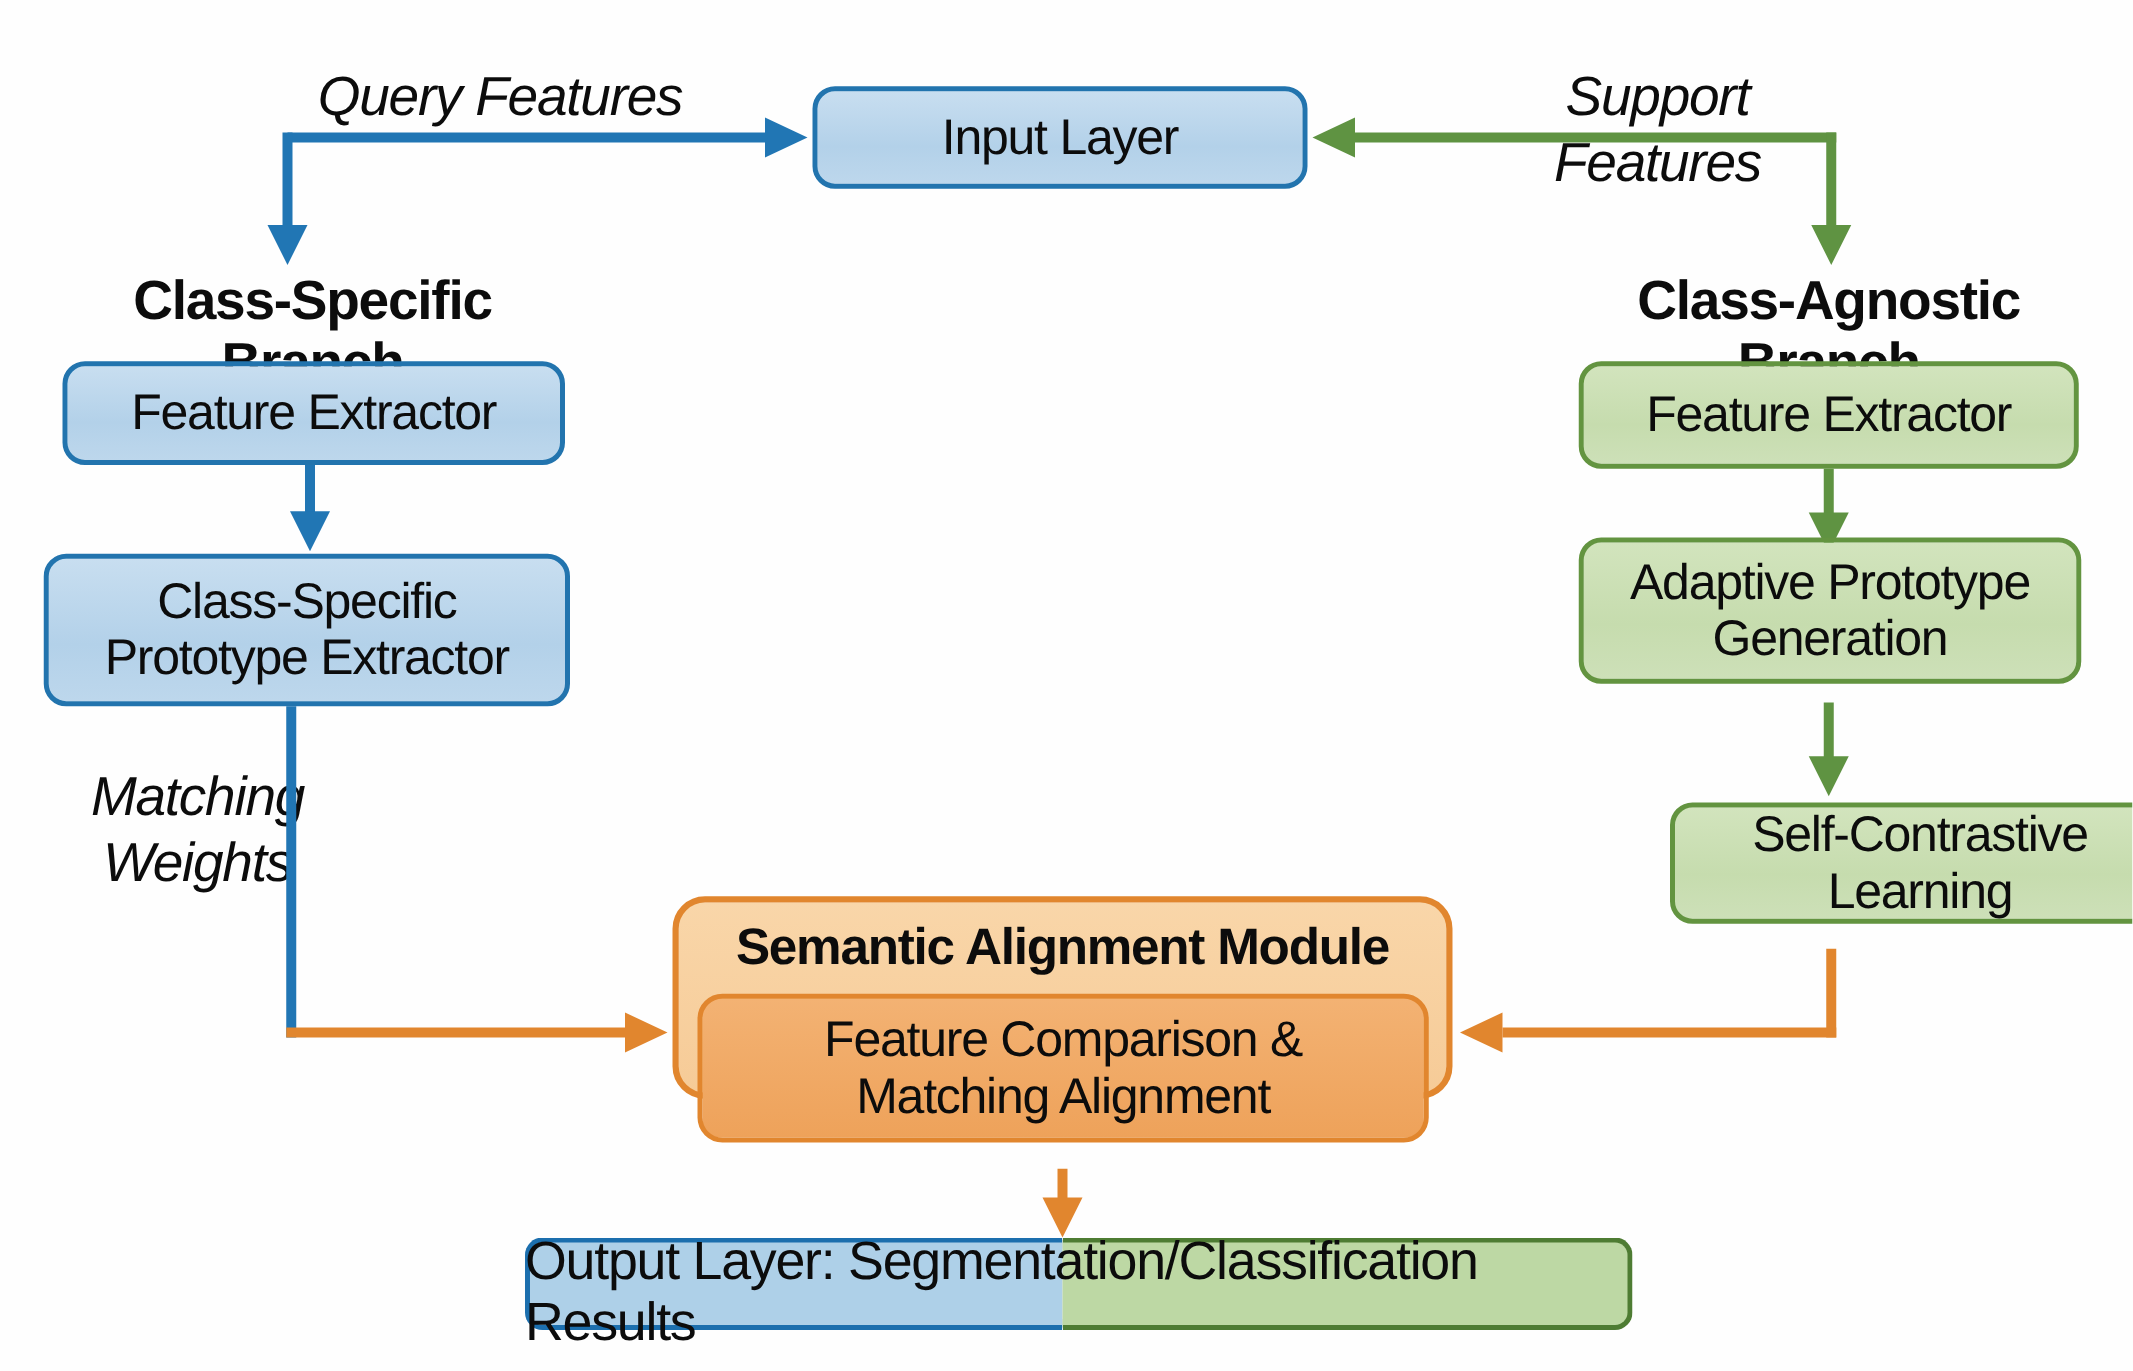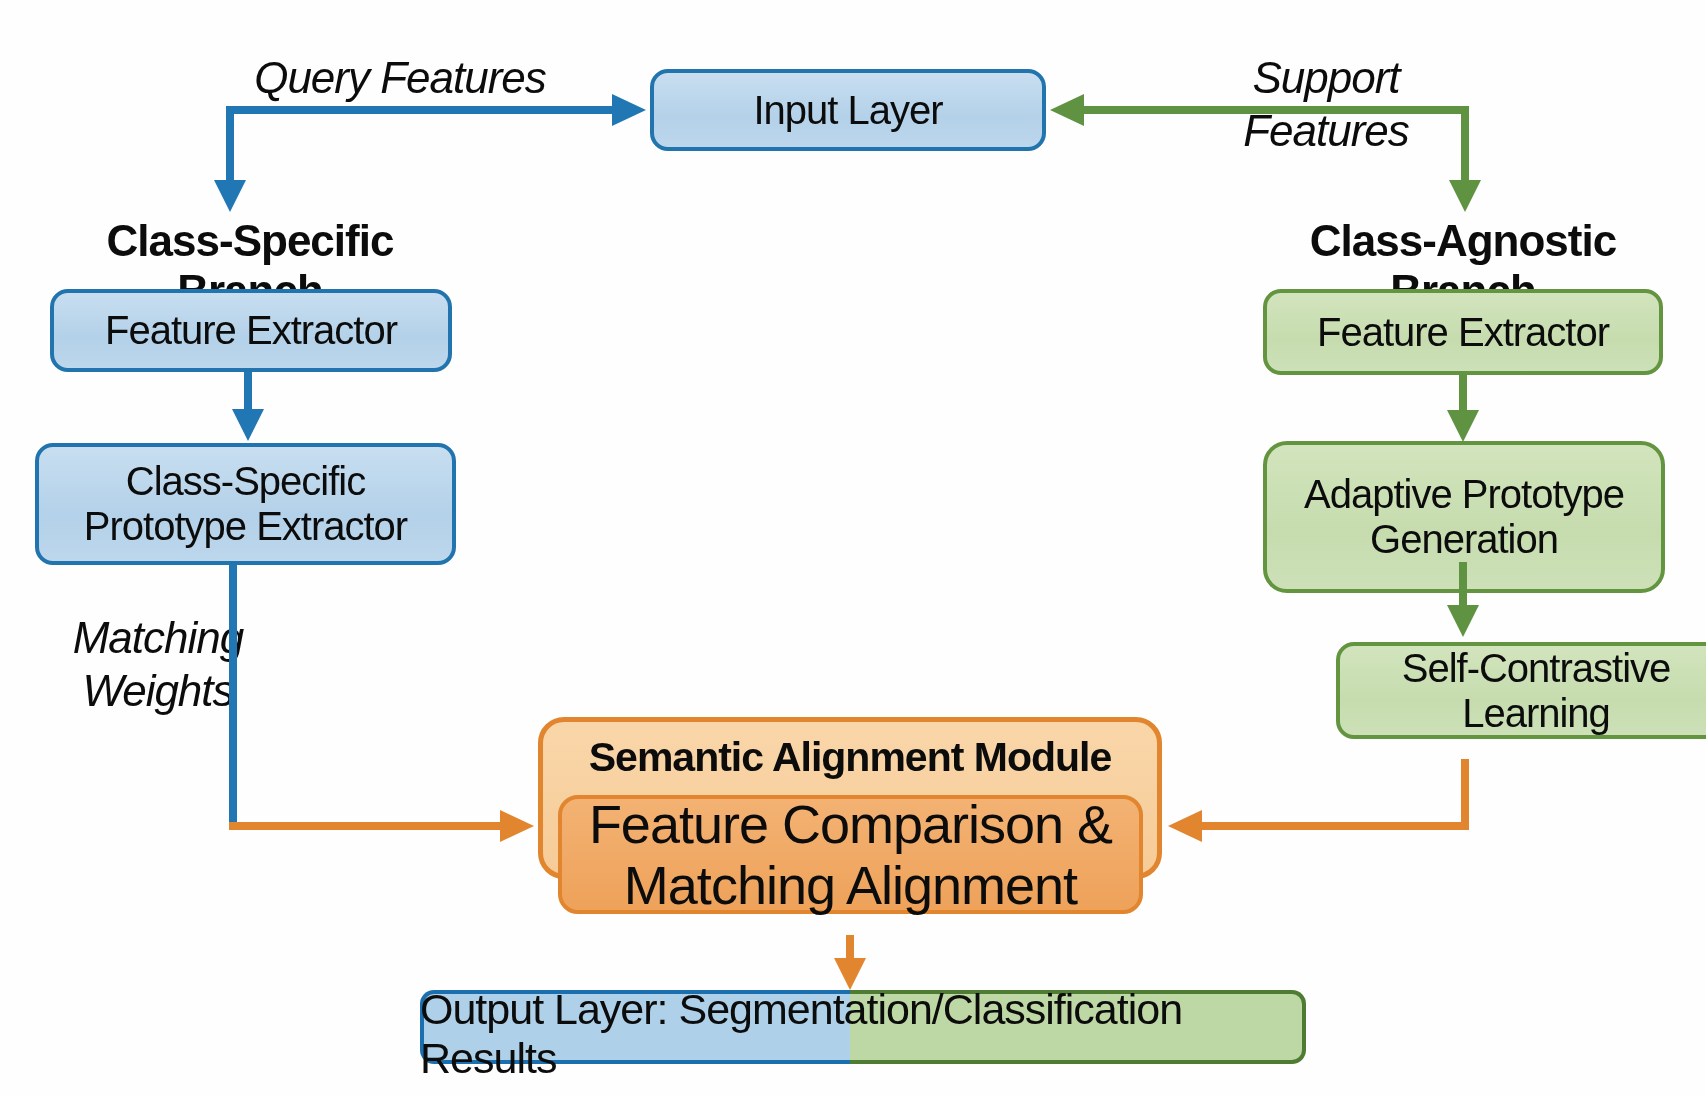--- a/index.html
+++ b/index.html
@@ -73,21 +73,21 @@
     box-sizing: border-box;
     left: 15px; top: 73px; width: 585px; height: 119px;
     background: linear-gradient(180deg, #f3b273 0%, #eea25a 100%);
     border: 4px solid #e1862e;
     border-radius: 20px;
     display: flex;
     flex-direction: column;
     align-items: center;
     justify-content: center;
     text-align: center;
-    font-size: 54px;
+    font-size: 40px;
     letter-spacing: -1px;
     line-height: 1.12;
   }
   .module-inner span { display: block; }
   .line { position: absolute; }
   .line.blue   { background: #2176b4; }
   .line.green  { background: #5f9342; }
   .line.orange { background: #e1862e; }
   .ah { position: absolute; width: 0; height: 0; }
   .ah-right { border-top: 16px solid transparent; border-bottom: 16px solid transparent; border-left: 34px solid; }
@@ -173,21 +173,21 @@
 
   <div class="line blue" style="left:229px; top:565px; width:8px; height:265px;"></div>
   <div class="line orange" style="left:229px; top:822px; width:272px; height:8px;"></div>
   <div class="ah ah-right orange-h" style="left:500px; top:810px;"></div>
 
   <div class="node green-box" style="left:1263px; top:289px; width:400px; height:86px;">
     <span>Feature Extractor</span>
   </div>
   <div class="line green" style="left:1459px; top:375px; width:8px; height:36px;"></div>
   <div class="ah ah-down green-h" style="left:1447px; top:410px;"></div>
-  <div class="node green-box" style="left:1263px; top:441px; width:402px; height:152px;border-radius:24px;">
+  <div class="node green-box" style="left:1263px; top:430px; width:402px; height:117px;">
     <span>Adaptive Prototype</span>
     <span>Generation</span>
   </div>
   <div class="line green" style="left:1459px; top:562px; width:8px; height:44px;"></div>
   <div class="ah ah-down green-h" style="left:1447px; top:605px;"></div>
   <div class="node green-box" style="left:1336px; top:642px; width:400px; height:97px;">
     <span>Self-Contrastive</span>
     <span>Learning</span>
   </div>
 

